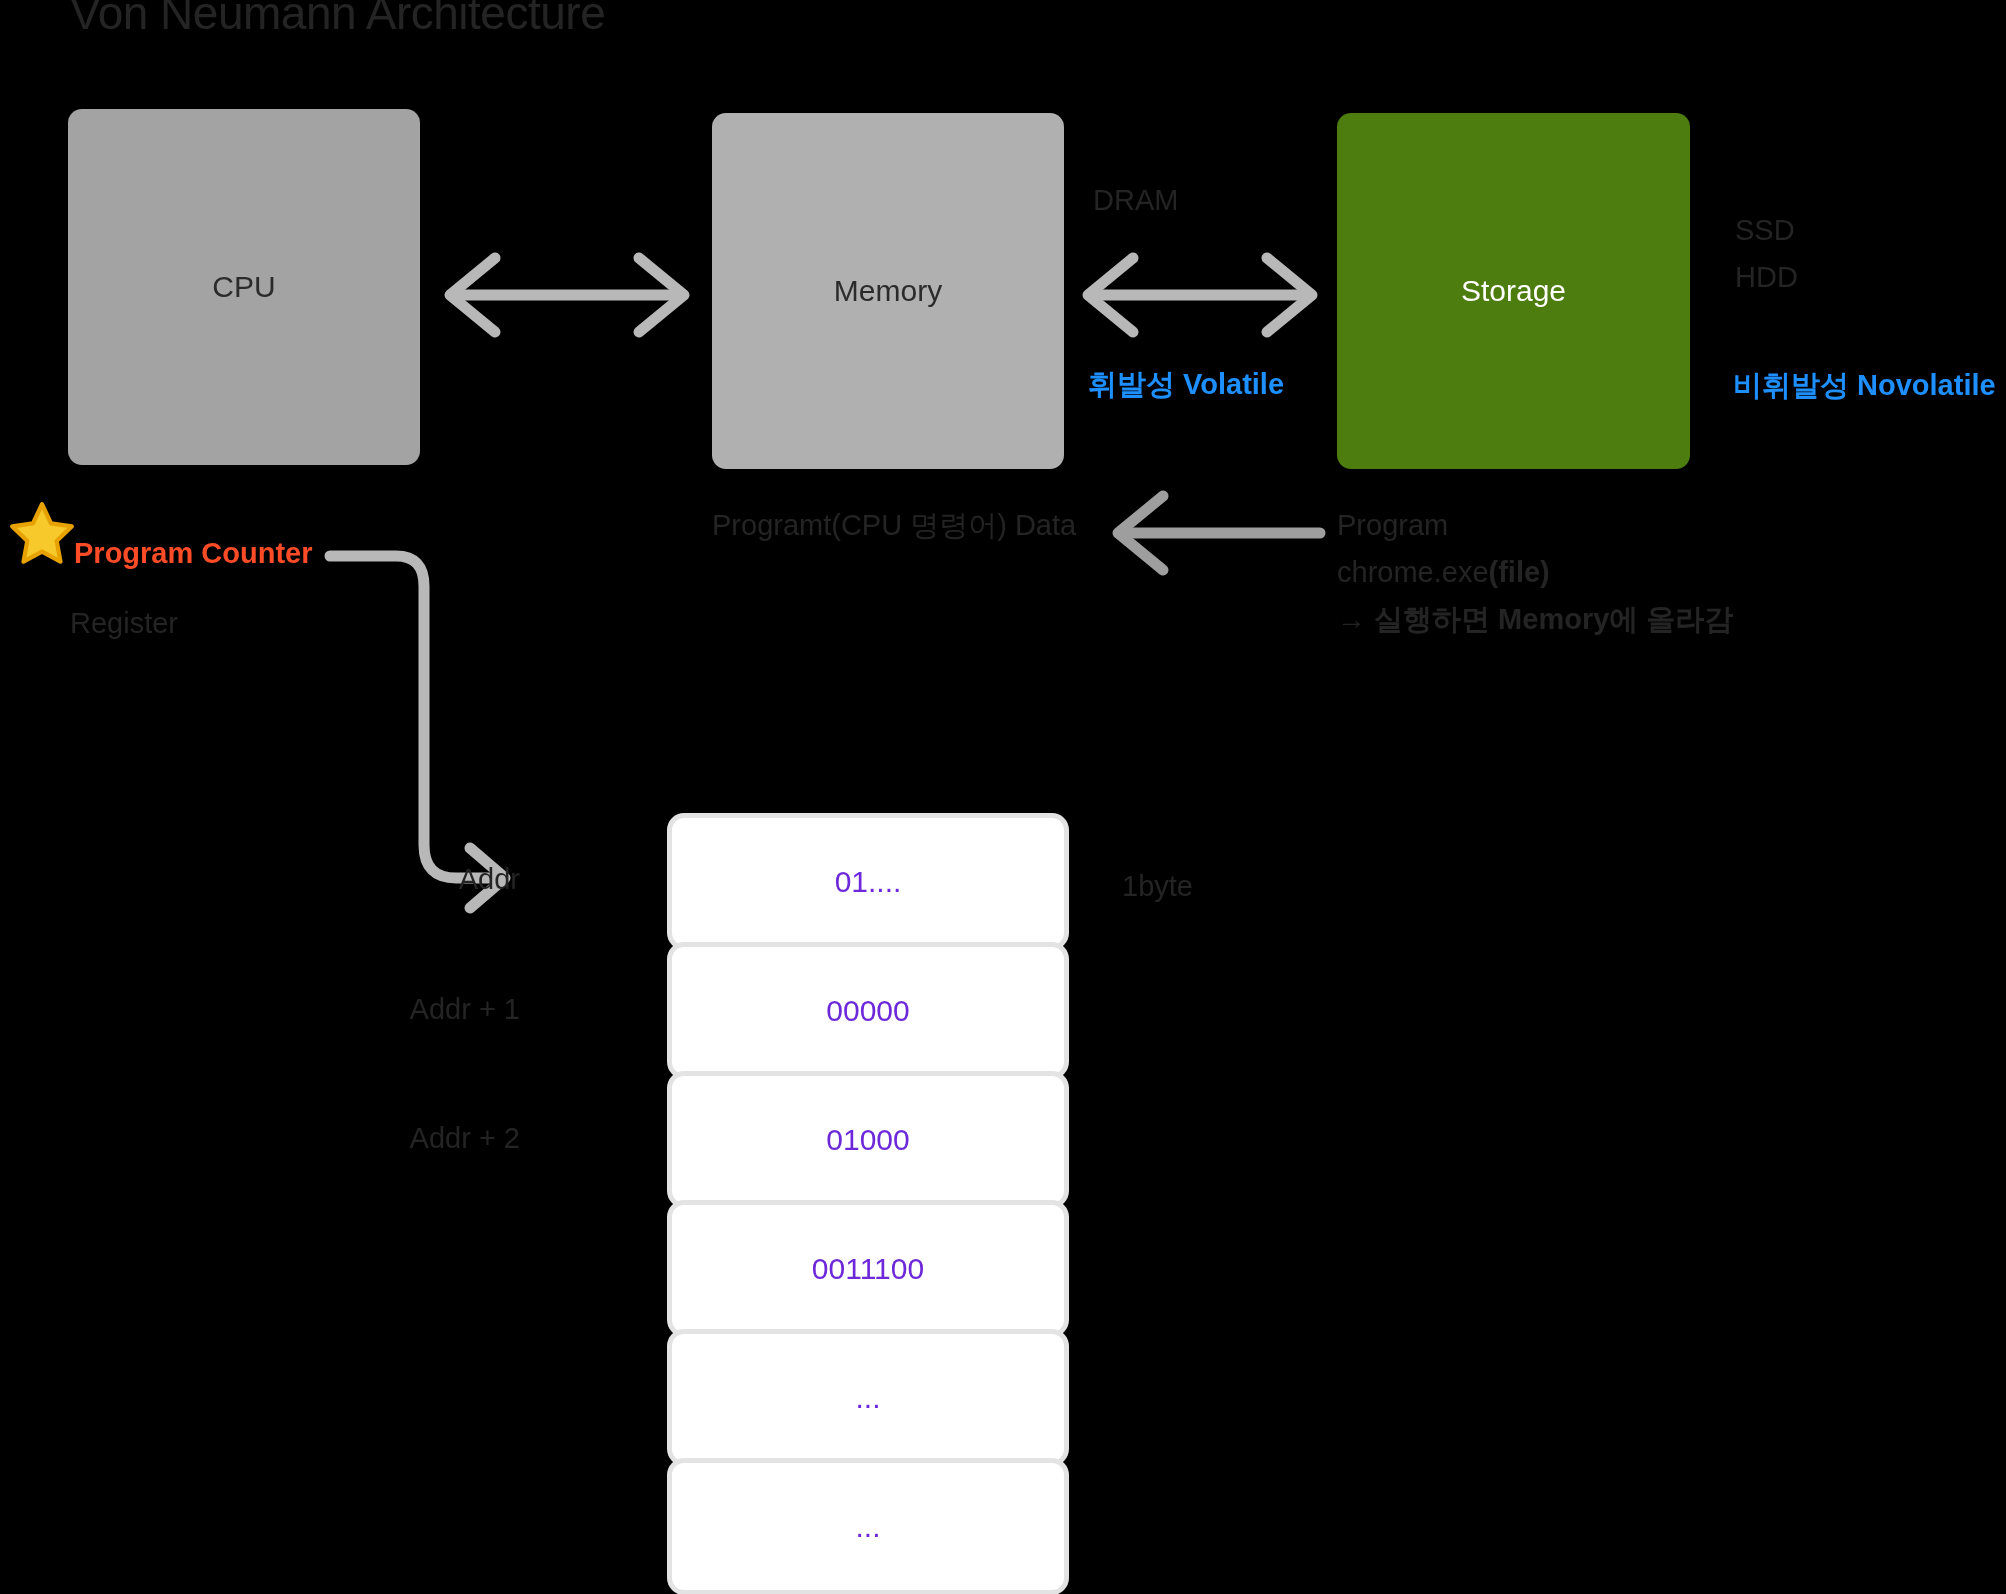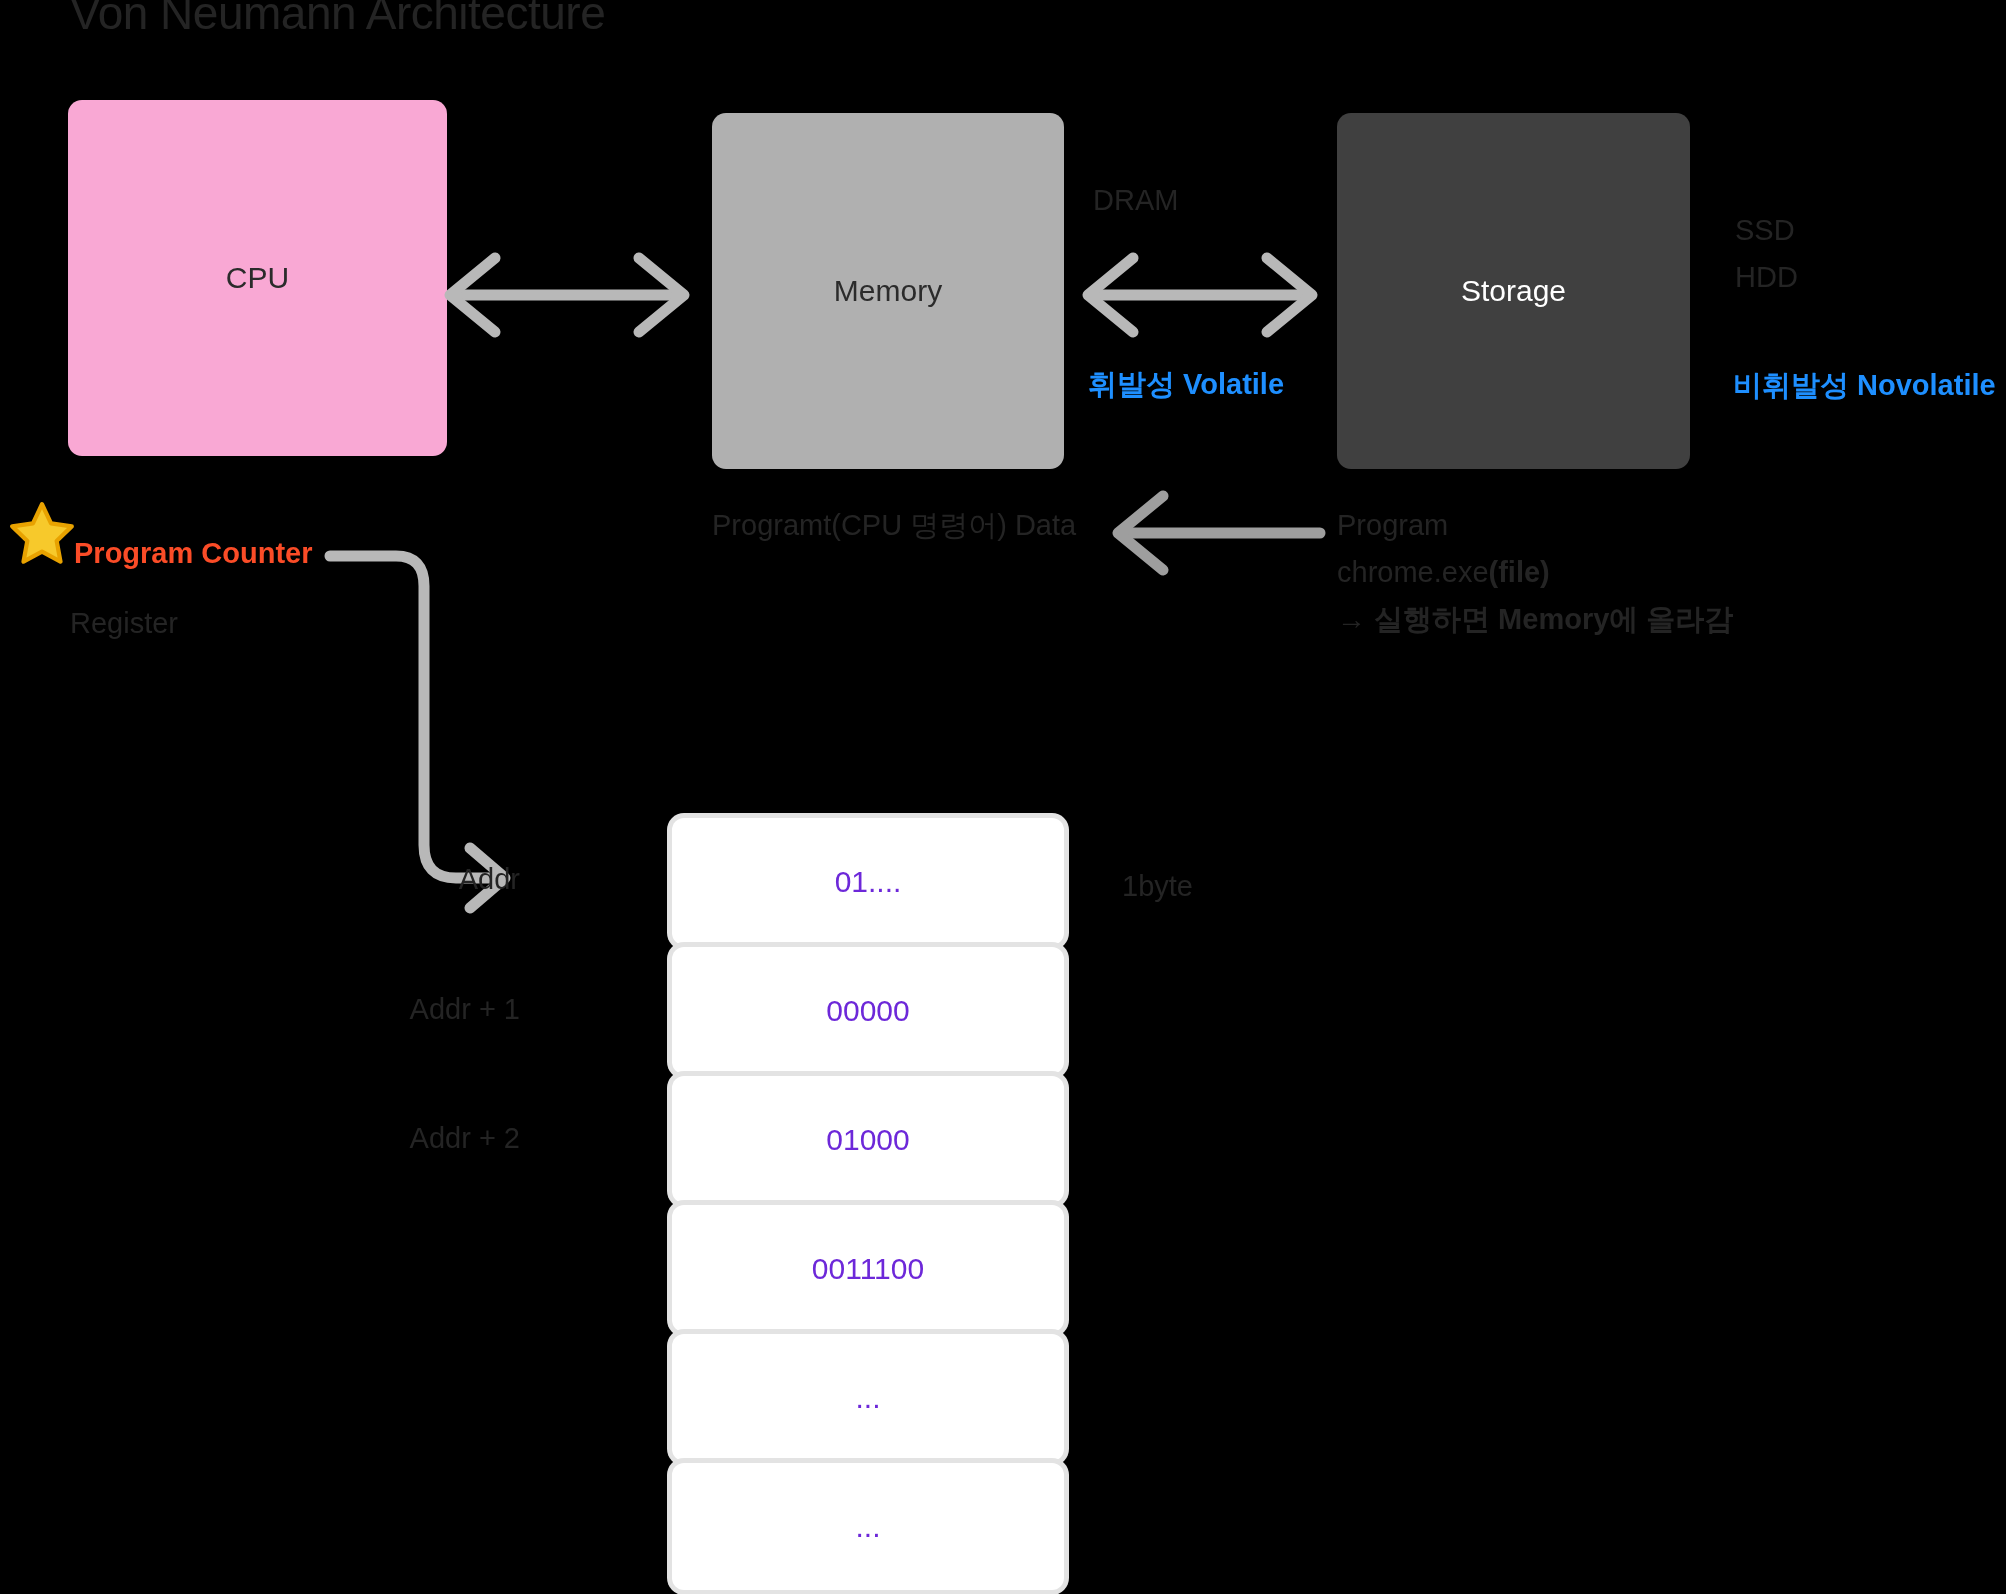--- a/index.html
+++ b/index.html
@@ -32,35 +32,35 @@
   
   .comp-box {
     border-radius: 14px;
     display: flex;
     align-items: center;
     justify-content: center;
     font-size: 30px;
     font-weight: 400;
   }
   #cpu-box {
-    left: 68px;  top: 100px;
-    width: 379px; height: 356px;
-    background: #f9a8d4;
+    left: 68px;  top: 109px;
+    width: 352px; height: 356px;
+    background: #a3a3a3;
     color: #2B2B2B;
   }
   #memory-box {
     left: 712px; top: 113px;
     width: 352px; height: 356px;
     background: #B0B0B0;
     color: #2B2B2B;
   }
   #storage-box {
     left: 1337px; top: 113px;
     width: 353px; height: 356px;
-    background: #404040;
+    background: #4d7c0f;
     color: #FFFFFF;
   }
 
   
   #arrow-layer {
     left: 0; top: 0;
     width: 2006px; height: 1594px;
     pointer-events: none;
   }
 

